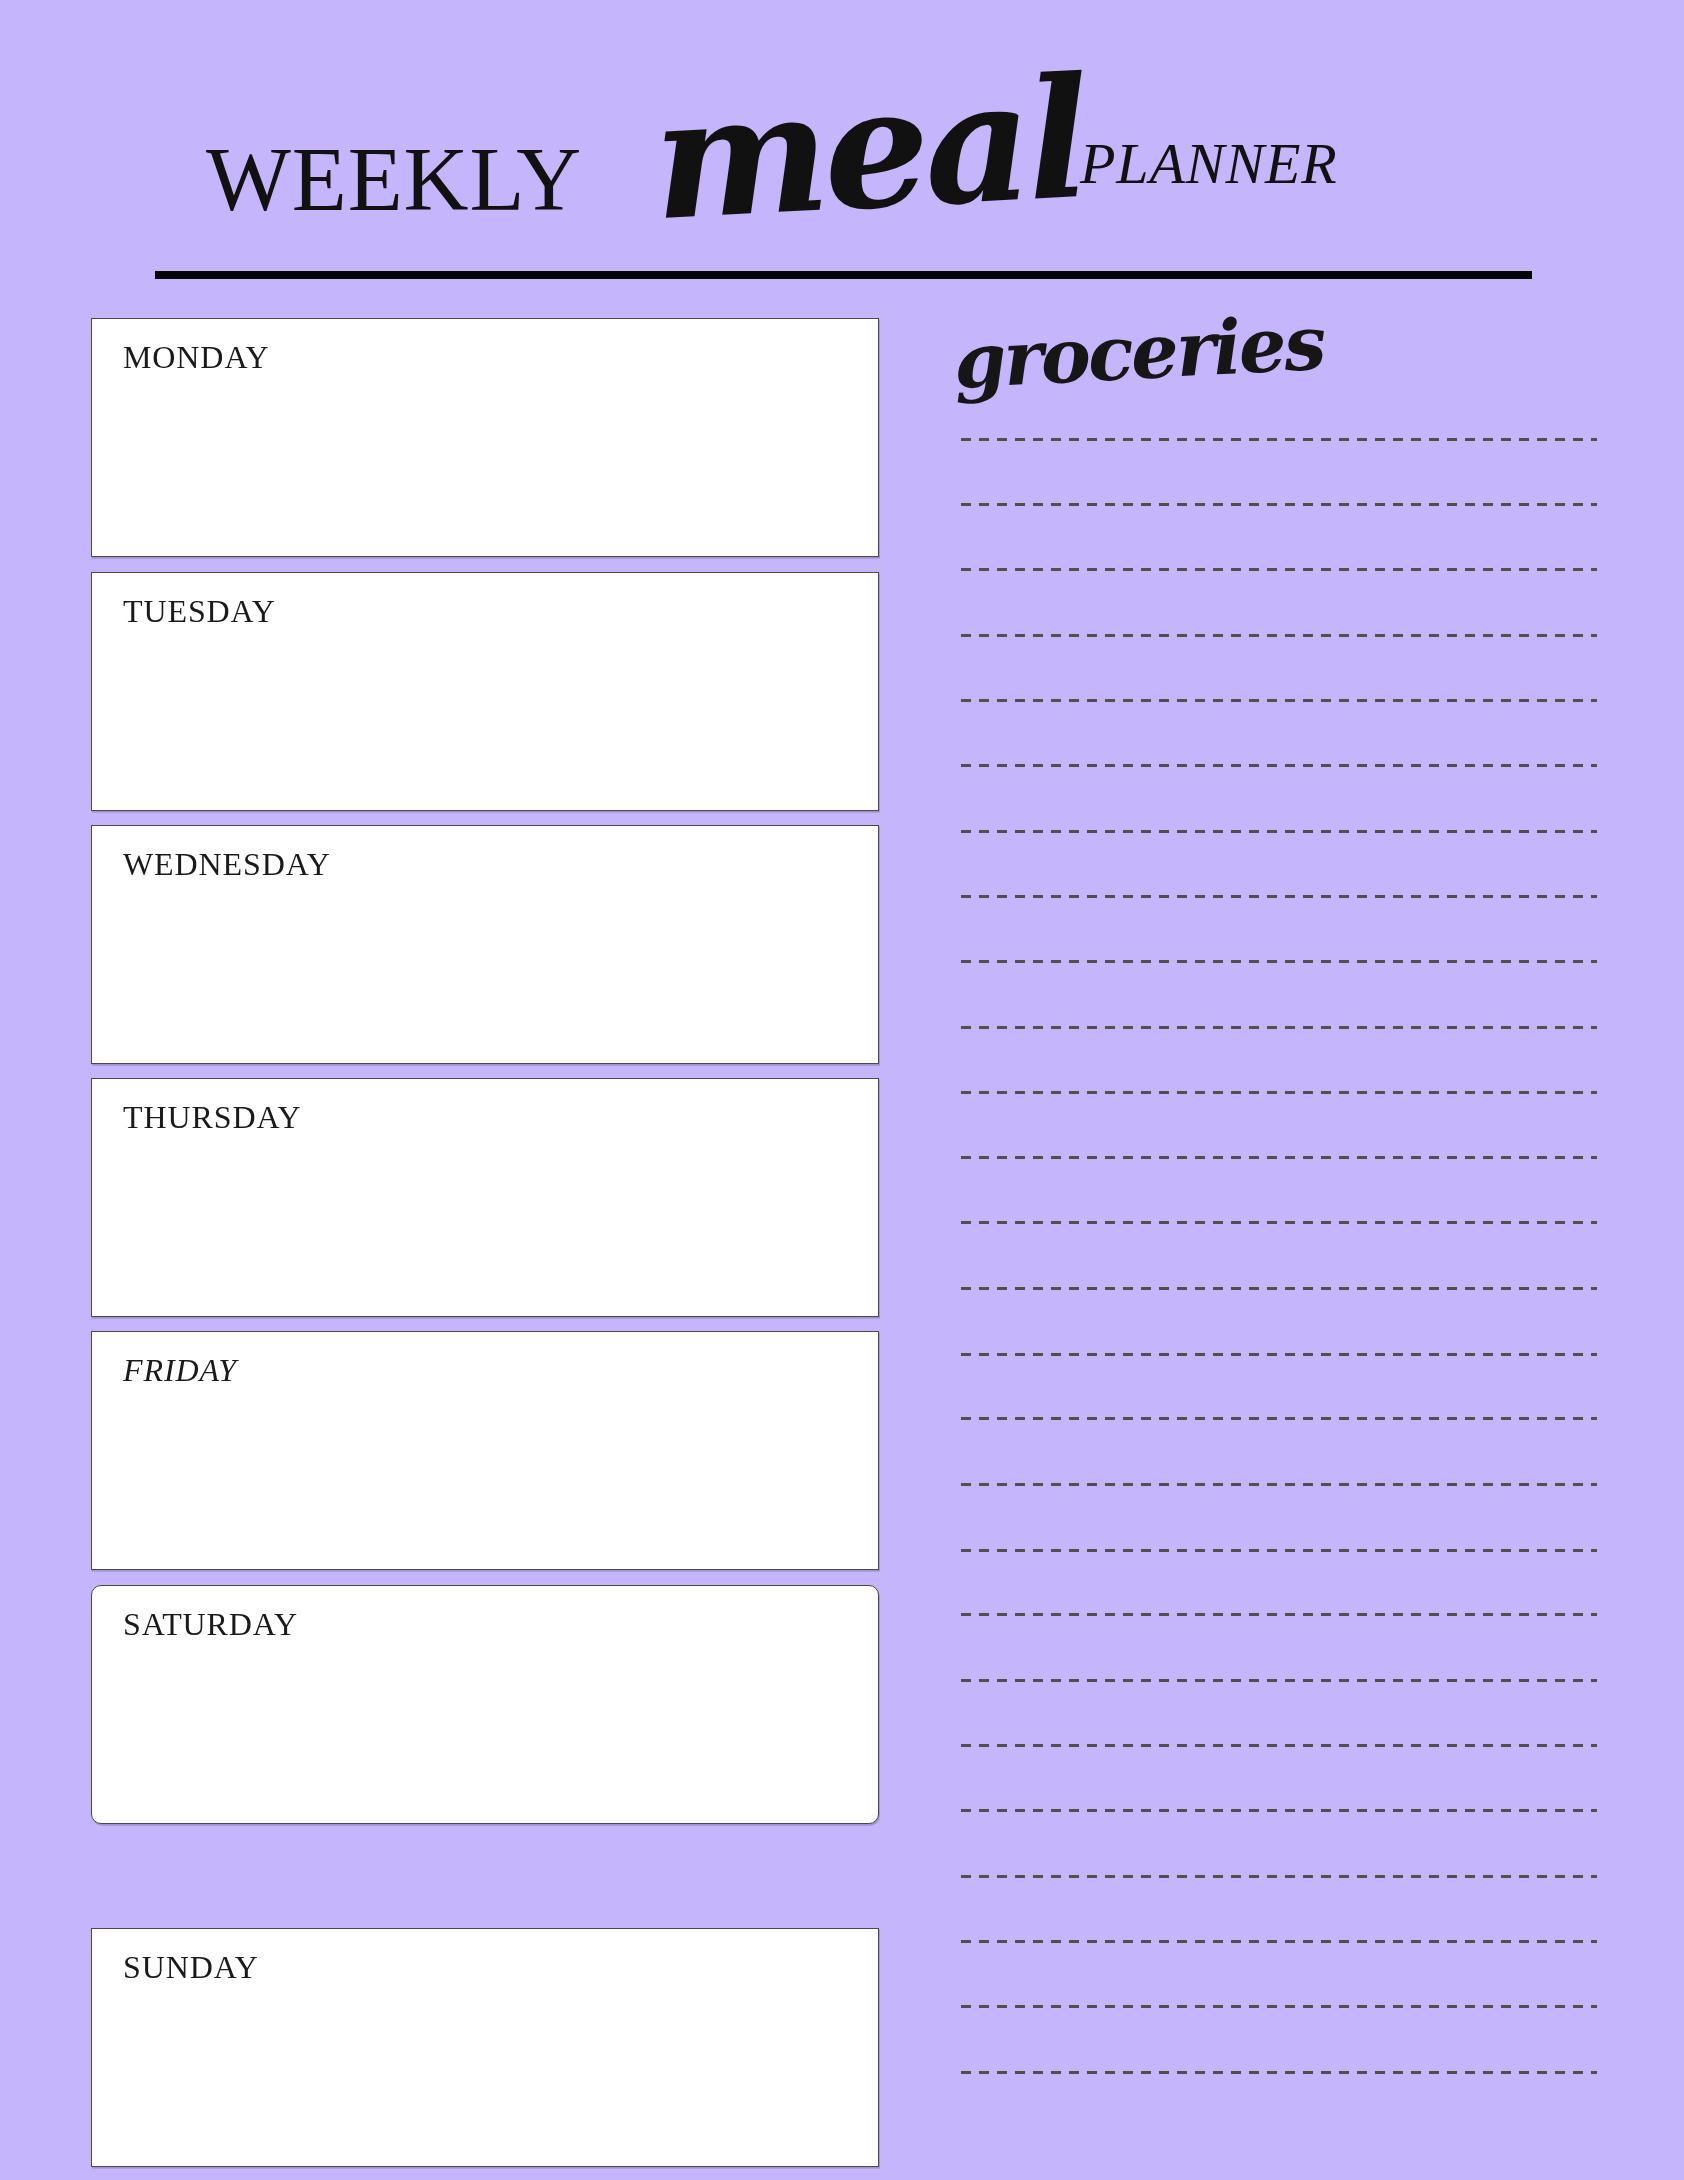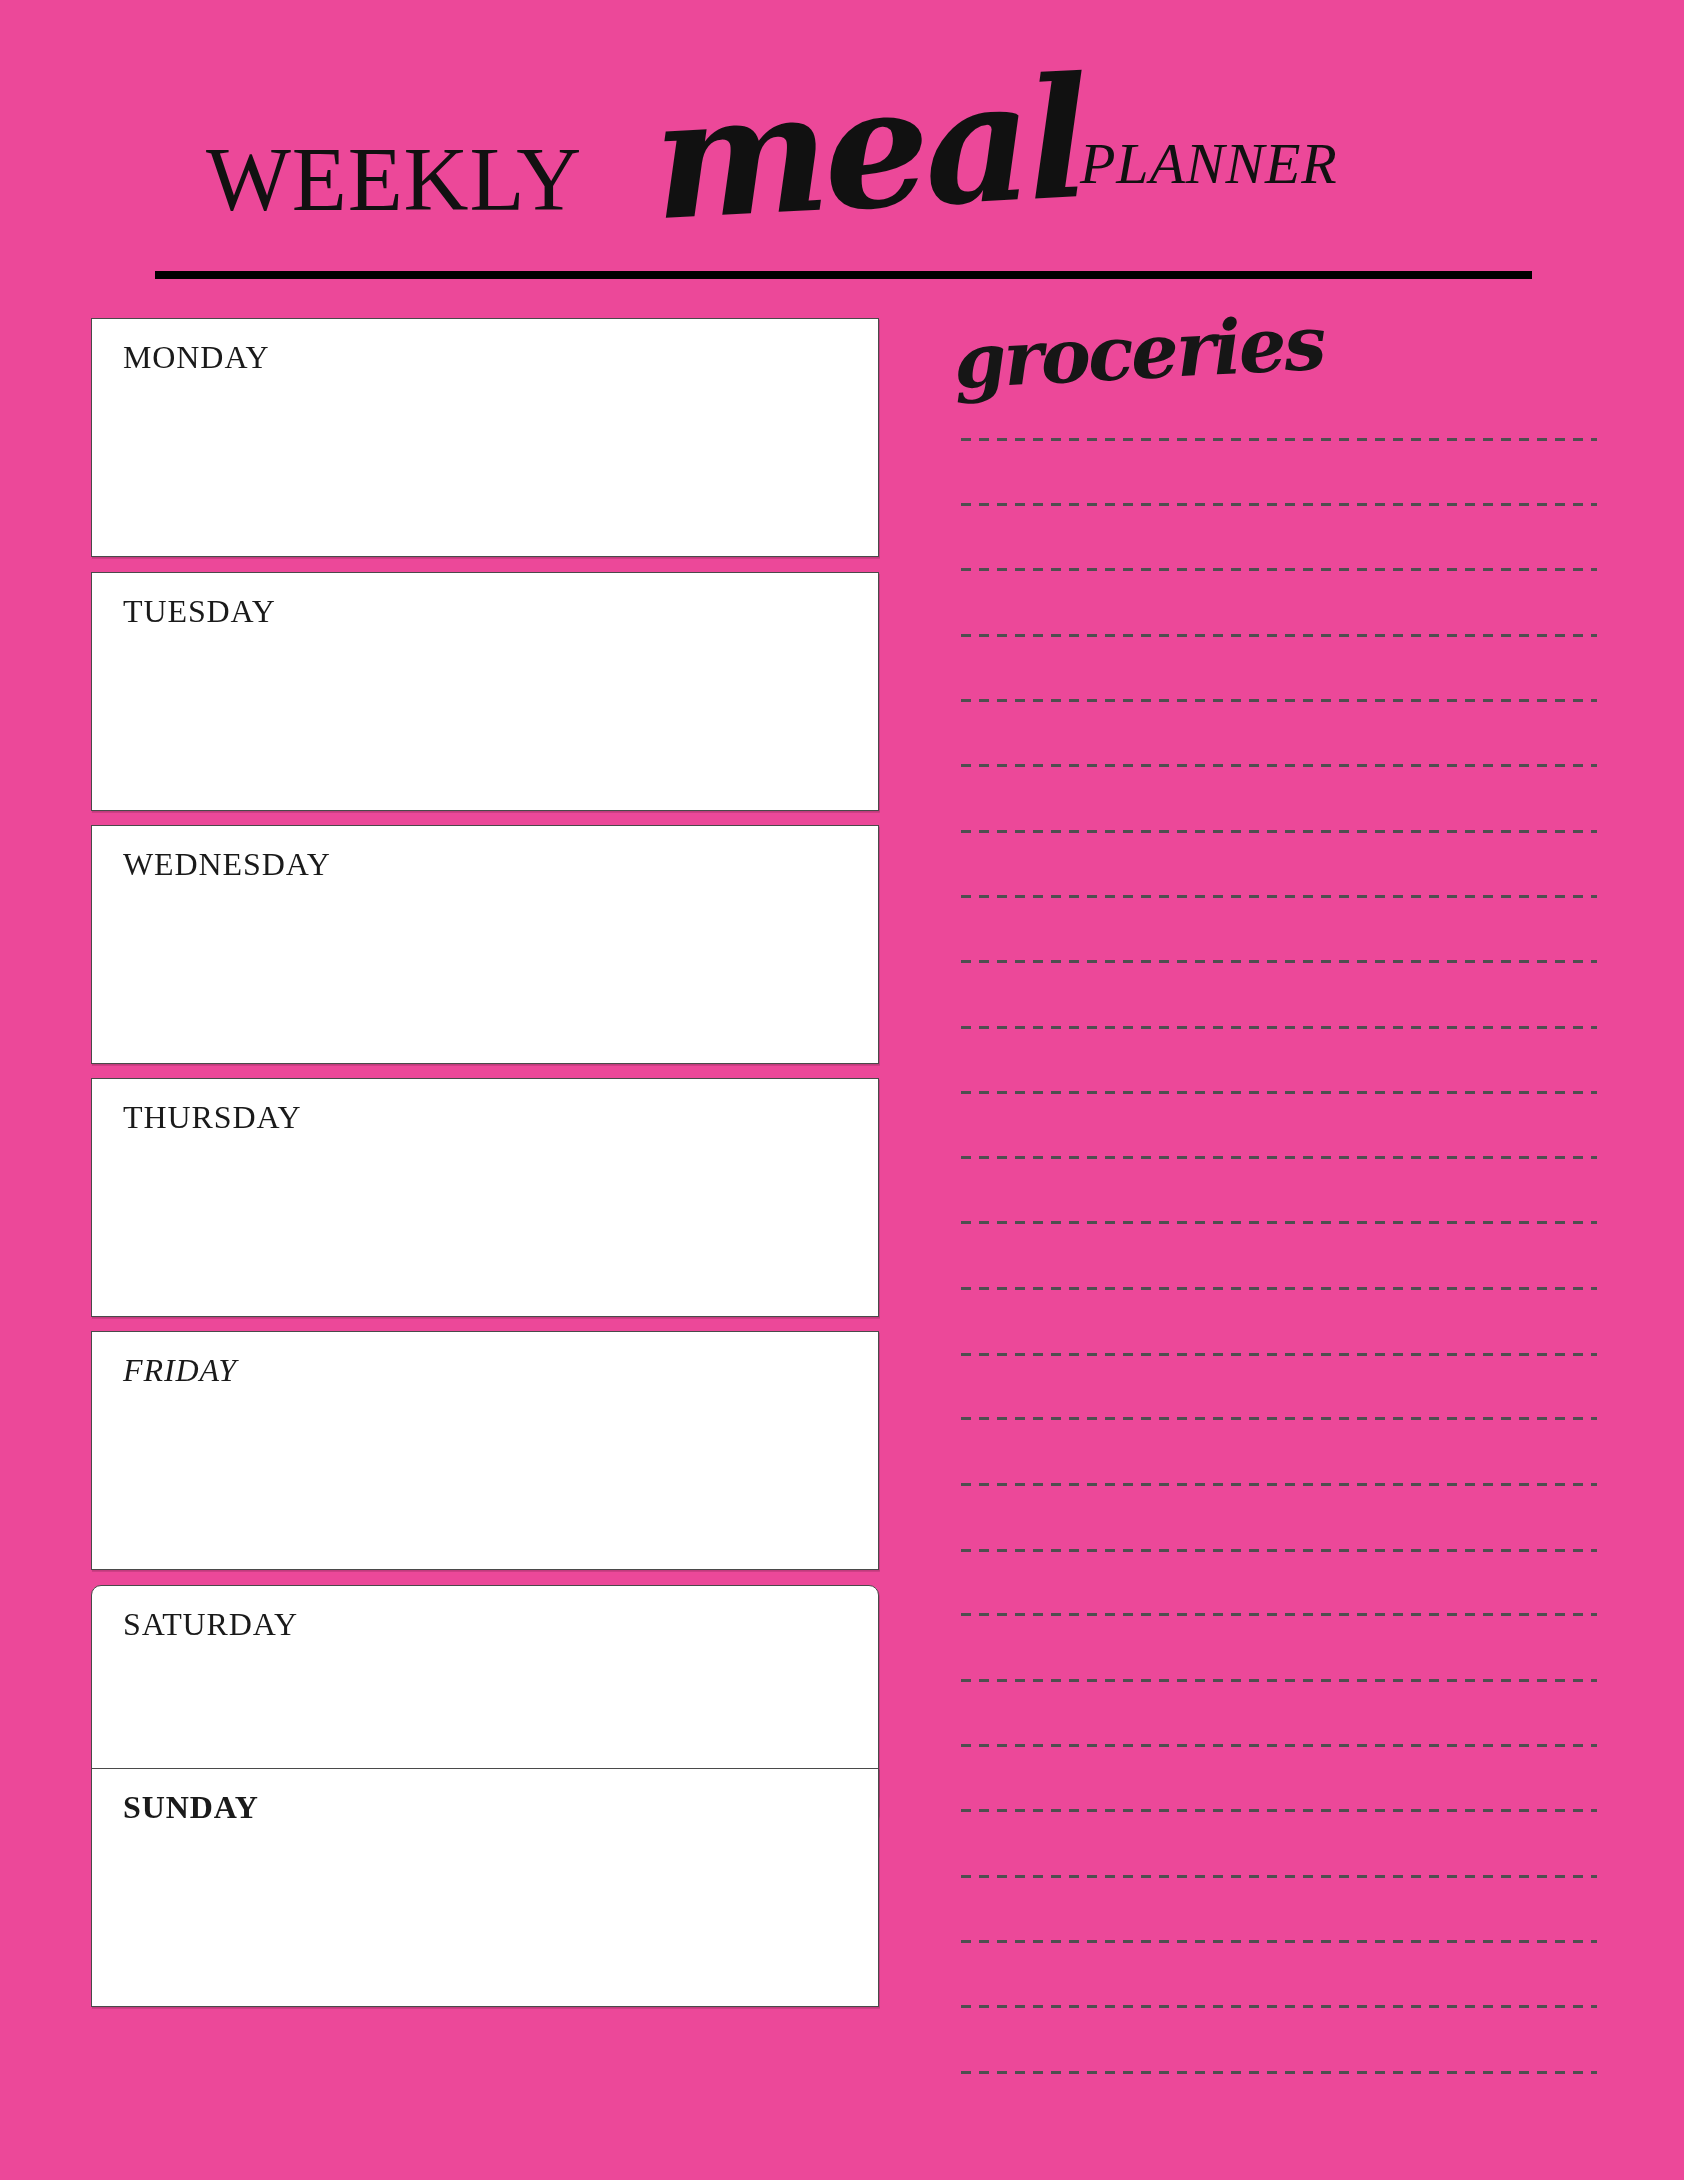--- a/index.html
+++ b/index.html
@@ -6,21 +6,21 @@
     --ink:#111111;
     --divider:#000000;
     --box-border:#4a4a4a;
     --dash:#4f4f4f;
   }
   html,body{margin:0;padding:0;background:#ffffff;}
   .page{
     position:relative;
     width:1685px;
     height:2181px;
-    background:#ec4899;
+    background:#c4b5fd;
     overflow:hidden;
     font-family:"Liberation Serif","DejaVu Serif",serif;
     color:var(--ink);
   }
   
   .title-word{
     position:absolute;
     line-height:1;
     font-weight:400;
     color:var(--ink);
@@ -100,21 +100,21 @@
 
   <div class="title-rule"></div>
 
   <section id="day-boxes">
       <div class="day-box" style="top: 318px;"><span class="day-label">MONDAY</span></div>
       <div class="day-box" style="top: 572px;"><span class="day-label">TUESDAY</span></div>
       <div class="day-box" style="top: 825px;"><span class="day-label">WEDNESDAY</span></div>
       <div class="day-box" style="top: 1078px;"><span class="day-label">THURSDAY</span></div>
       <div class="day-box" style="top: 1331px; font-style: italic;"><span class="day-label">FRIDAY</span></div>
       <div class="day-box" style="top: 1585px; border-radius: 10px;"><span class="day-label">SATURDAY</span></div>
-      <div class="day-box" style="top: 1768px; font-weight: bold;"><span class="day-label">SUNDAY</span></div>
+      <div class="day-box" style="top: 1928px;"><span class="day-label">SUNDAY</span></div>
     </section>
 
   <section>
     <h2 class="groceries-heading">groceries</h2>
     <div id="grocery-lines">
         <div class="grocery-line" style="top: 438px;"></div>
         <div class="grocery-line" style="top: 503px;"></div>
         <div class="grocery-line" style="top: 568px;"></div>
         <div class="grocery-line" style="top: 634px;"></div>
         <div class="grocery-line" style="top: 699px;"></div>

